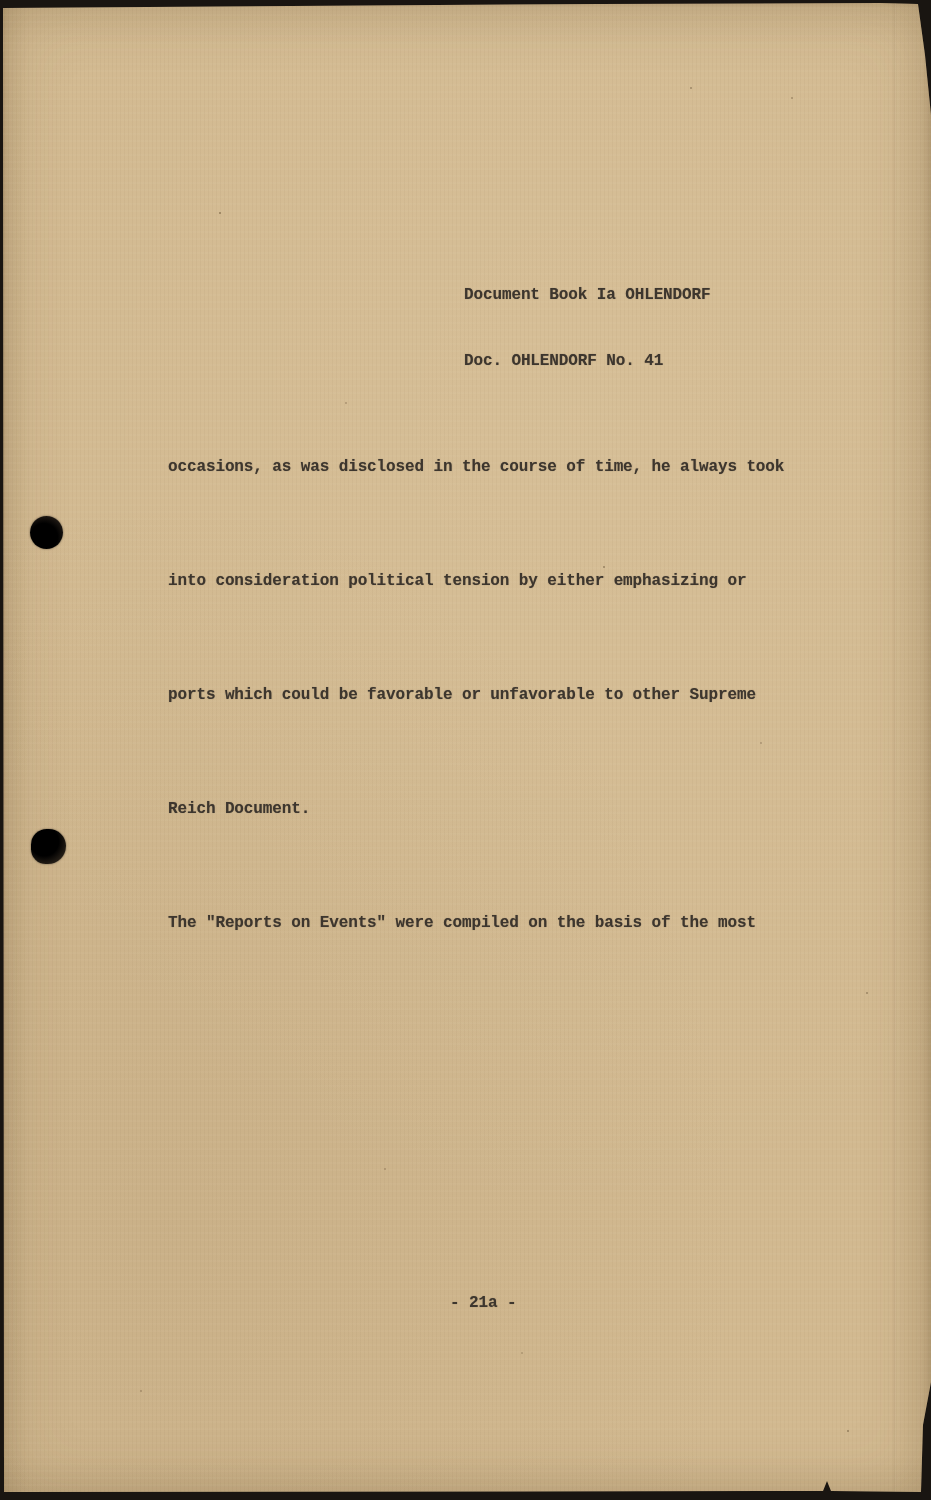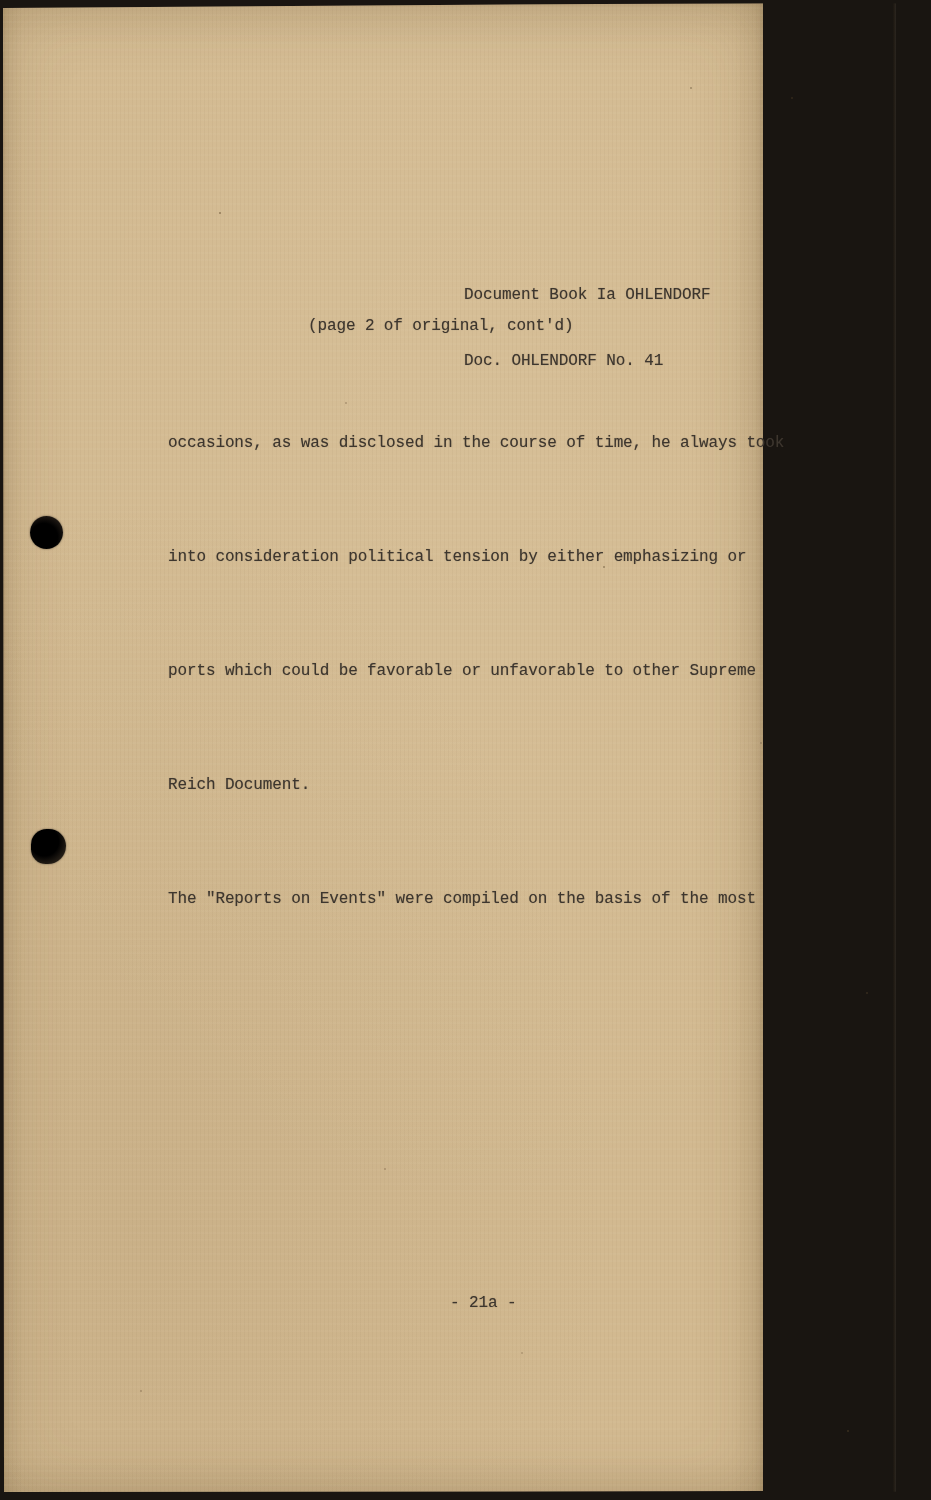--- a/index.html
+++ b/index.html
@@ -7,23 +7,24 @@
   html, body {
     width: 931px;
     height: 1500px;
     overflow: hidden;
     background: var(--scan-background, #191511);
     font-family: "Liberation Mono", "DejaVu Sans Mono", monospace;
   }
 
   .scan {
     position: relative;
-    width: 763px;
+    width: 931px;
     height: 1500px;
     background: var(--scan-background, #191511);
+    font-weight: bold;
   }
 
   
   .paper {
     position: absolute;
     inset: 0;
     background:
       radial-gradient(120% 90% at 62% 28%, rgba(255,241,212,0.10), rgba(255,241,212,0) 60%),
       radial-gradient(100% 80% at 18% 82%, rgba(118,90,52,0.09), rgba(118,90,52,0) 62%),
       linear-gradient(90deg, rgba(104,80,46,0.12) 0%, rgba(104,80,46,0) 3%, rgba(104,80,46,0) 96%, rgba(104,80,46,0.10) 100%),
@@ -131,21 +132,21 @@
   }
 
   .page-note {
     left: 308px;
     top: 315px;
     line-height: 22px;
   }
 
   .body-block {
     left: 168px;
-    top: 348px;
+    top: 372px;
     line-height: 38px;
   }
 
   .page-number {
     left: 450px;
     top: 1255px;
     line-height: 22px;
     margin-top: 37px;
   }
 </style>
@@ -159,21 +160,20 @@
     <div class="specks"></div>
 
     <div class="hole hole-top"></div>
     <div class="hole hole-bottom"></div>
 
     <div class="typed header-block">
       <div>Document Book Ia OHLENDORF</div>
       <div>Doc. OHLENDORF No. 41</div>
     </div>
 
-    <div class="typed page-note">(page 2 of original, cont'd)</div>
 
     <div class="typed body-block">
       <div>occasions, as was disclosed in the course of time, he always took</div>
       <div>into consideration political tension by either emphasizing or</div>
       <div>ports which could be favorable or unfavorable to other Supreme</div>
       <div>Reich Document.</div>
       <div>The "Reports on Events" were compiled on the basis of the most</div>
     </div>
 
     <div class="typed page-number">- 21a -</div>

